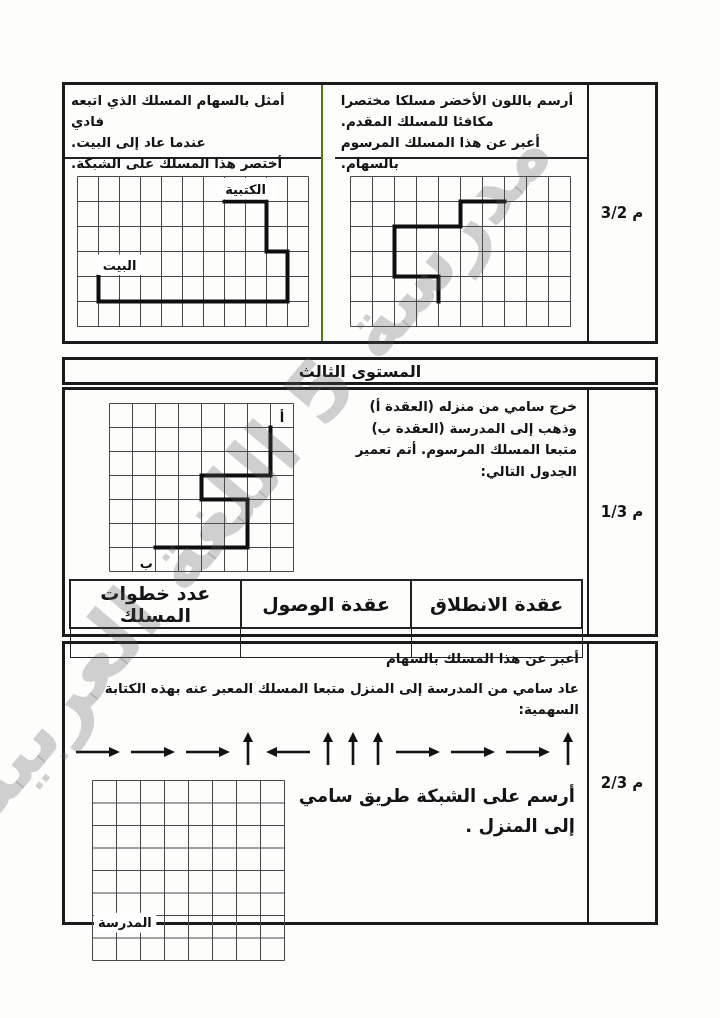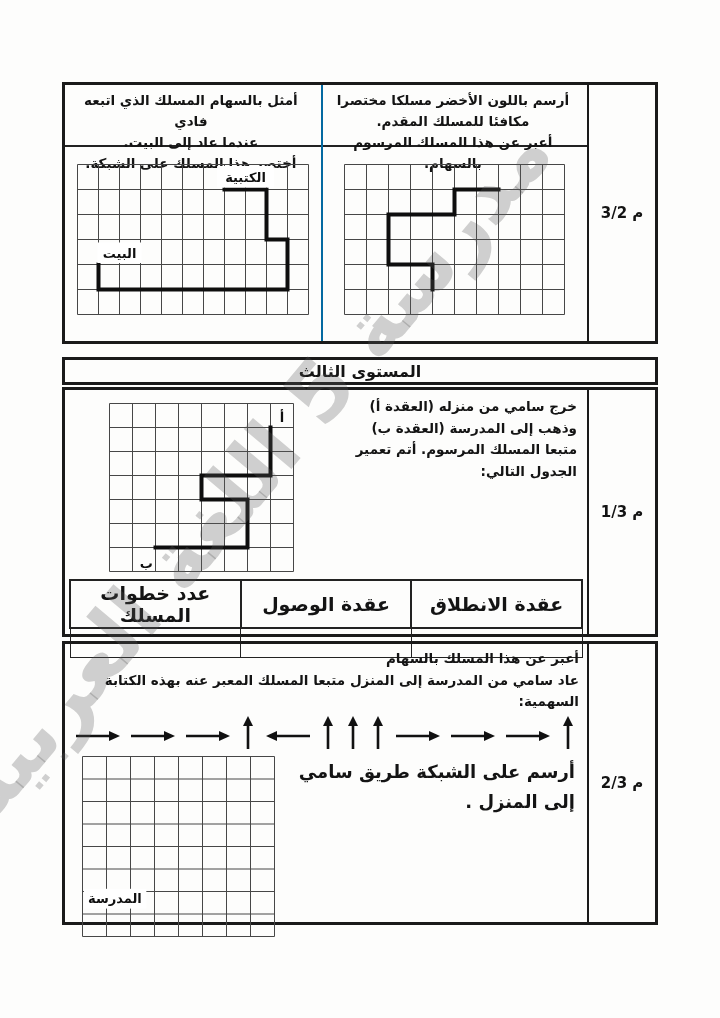--- a/index.html
+++ b/index.html
@@ -46,28 +46,28 @@
   .block-bottom{top:641px;height:284px;}
   .label-col{
     width:66px;flex:0 0 66px;
     border-left:2px solid #1a1a1a; 
     display:flex;align-items:center;justify-content:center;
     font-weight:bold;font-size:15px;
   }
   .content{flex:1;display:flex;flex-direction:column;min-width:0;}
   .two-col{flex-direction:row;}
   .half{display:flex;flex-direction:column;box-sizing:border-box;}
-  .half-right{flex:0 0 51%;border-left:2px solid #0369a1;}
+  .half-right{flex:0 0 51%;border-left:2px solid #4d7c0f;padding-left:12px;}
   .half-left{flex:1;}
   .prompt{
-    height:62px;box-sizing:border-box;
+    height:74px;box-sizing:border-box;
     border-bottom:2px solid #222;
     padding:5px 10px 0 6px;
     font-size:13.5px;font-weight:bold;line-height:1.55;
-    text-align:center;
+    text-align:left;
   }
   .grid-zone{flex:1;display:flex;justify-content:center;align-items:flex-start;padding-top:16px;}
   .mid-row{flex:1;display:flex;flex-direction:row;}
   .mid-text{
     flex:0 0 235px;
     padding:6px 10px 0 4px;
     font-size:13.5px;font-weight:bold;line-height:1.6;text-align:right;
   }
   .mid-gridwrap{flex:1;display:flex;justify-content:center;align-items:flex-start;padding-top:12px;}
   .node-table{
@@ -77,35 +77,35 @@
   }
   .node-table th{
     border:2px solid #222;
     font-size:19px;font-weight:bold;
     height:24px;padding:1px 4px;
   }
   .node-table td{
     border:1.5px solid #222;border-top:none;
     height:26px;
   }
-  .bottom-content{padding:4px 8px 4px 6px;}
+  .bottom-content{padding:4px 8px 4px 6px;gap:8px;}
   .intro-line{font-size:13.5px;font-weight:bold;text-align:right;line-height:1.6;}
   .arrows-row{
     height:42px;
     display:flex;flex-direction:row;align-items:flex-end;justify-content:center;
     gap:9px;padding-top:2px;
   }
   .arrows-row svg{display:block;}
   .arrow-h{margin-bottom:7px;}
   .bottom-row{flex:1;display:flex;flex-direction:row;margin-top:2px;}
   .tasks{
     flex:1;padding:4px 4px 0 6px;
     font-size:18px;font-weight:bold;line-height:1.7;text-align:right;
   }
-  .bottom-gridwrap{flex:0 0 215px;display:flex;justify-content:center;align-items:flex-start;padding:2px 4px 0 0;}
+  .bottom-gridwrap{flex:0 0 215px;display:flex;justify-content:flex-start;align-items:flex-start;padding:2px 4px 0 0;}
   
   .gridbox{direction:ltr;}
 </style>
 </head>
 <body>
 
 <div class="page">
 
   <div class="watermark">مدرسة 5 اللغة العربية</div>
 

